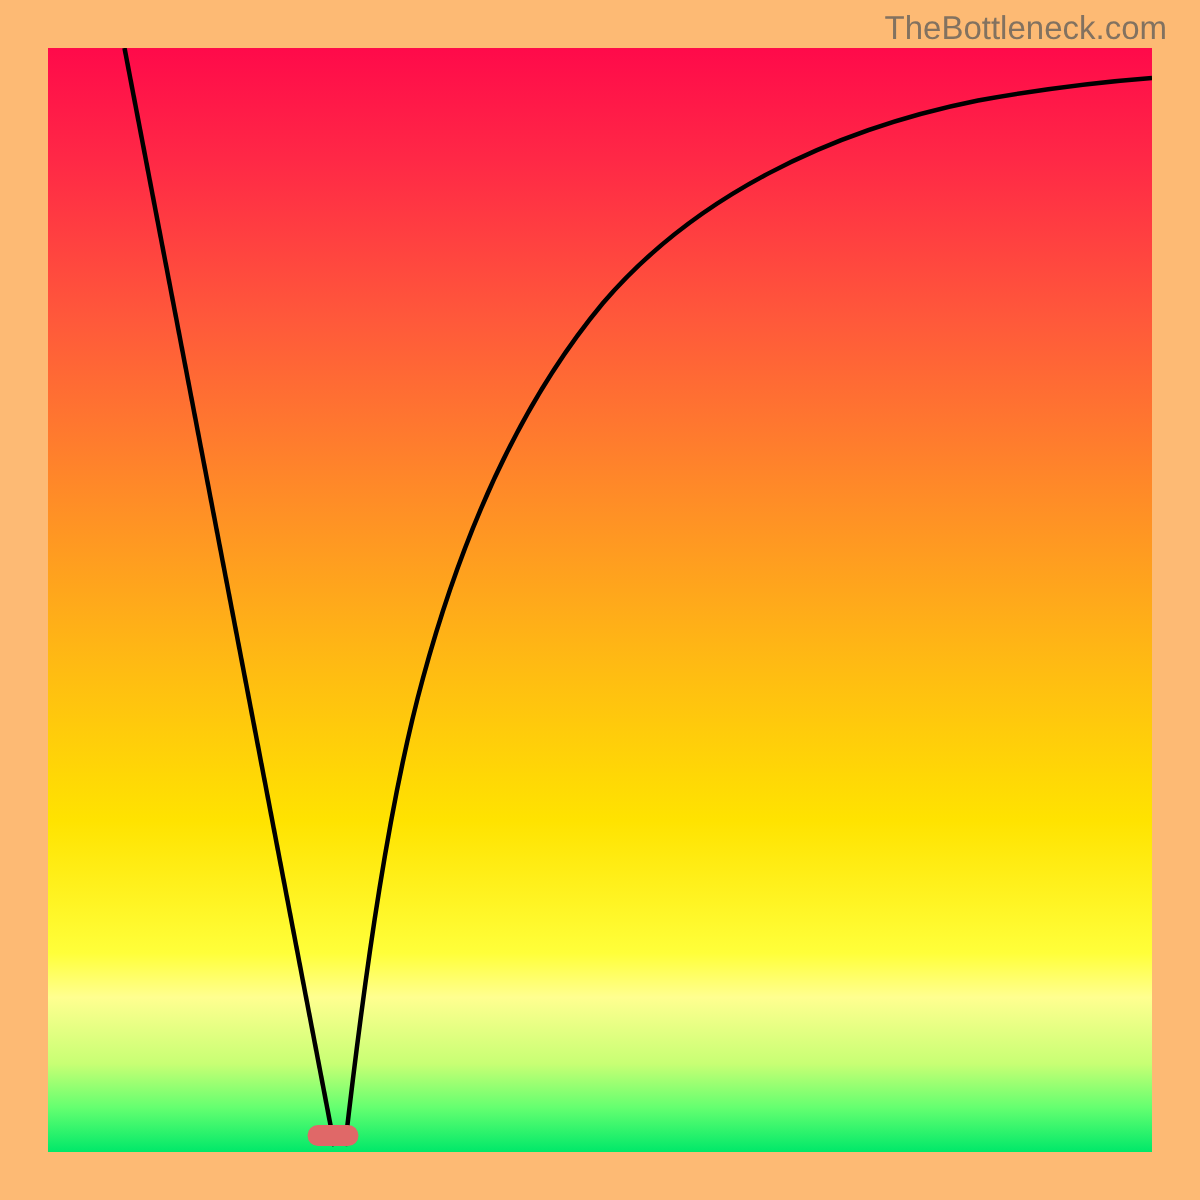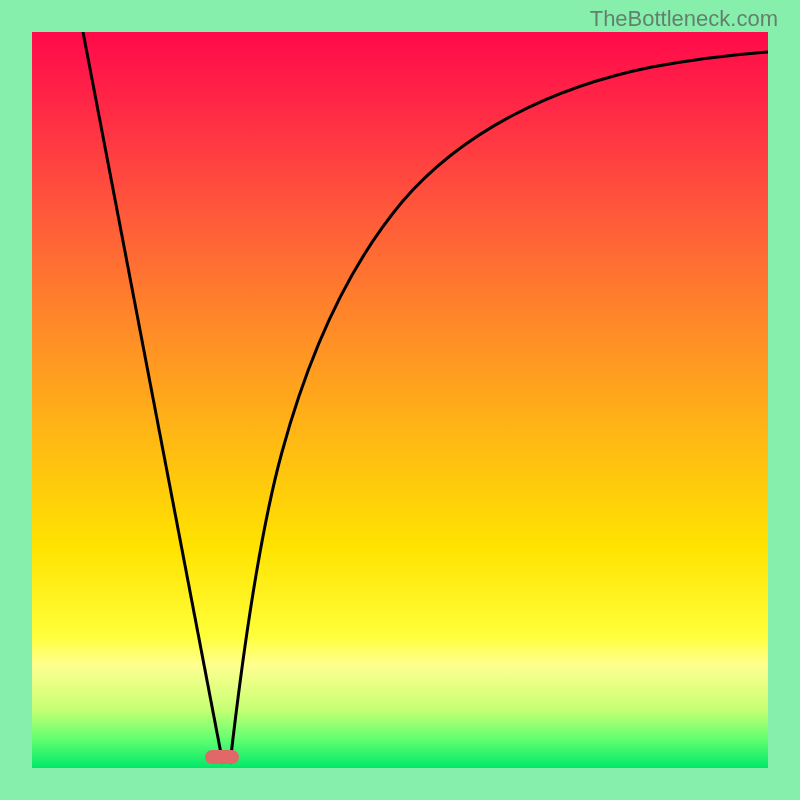--- a/index.html
+++ b/index.html
@@ -1,16 +1,16 @@
 <!DOCTYPE html>
 <html><head>
 <meta charset="utf-8">
 <style>
   html,body{margin:0;padding:0;width:800px;height:800px;background:#000;}
-  .frame{position:absolute;top:0;left:0;width:800px;height:800px;background:#86efac;}
+  .frame{position:absolute;top:0;left:0;width:800px;height:800px;background:#fdba74;}
   .plot{position:absolute;top:32px;left:32px;width:736px;height:736px;overflow:hidden;}
   .grad{position:absolute;top:0;left:0;width:100%;height:100%;
         background:linear-gradient(to bottom,
           #ff0a4a 0%,
           #ff2846 10%,
           #ff5a3a 25%,
           #ff8a28 40%,
           #ffb814 55%,
           #ffe300 70%,
           #ffff3a 82%,

